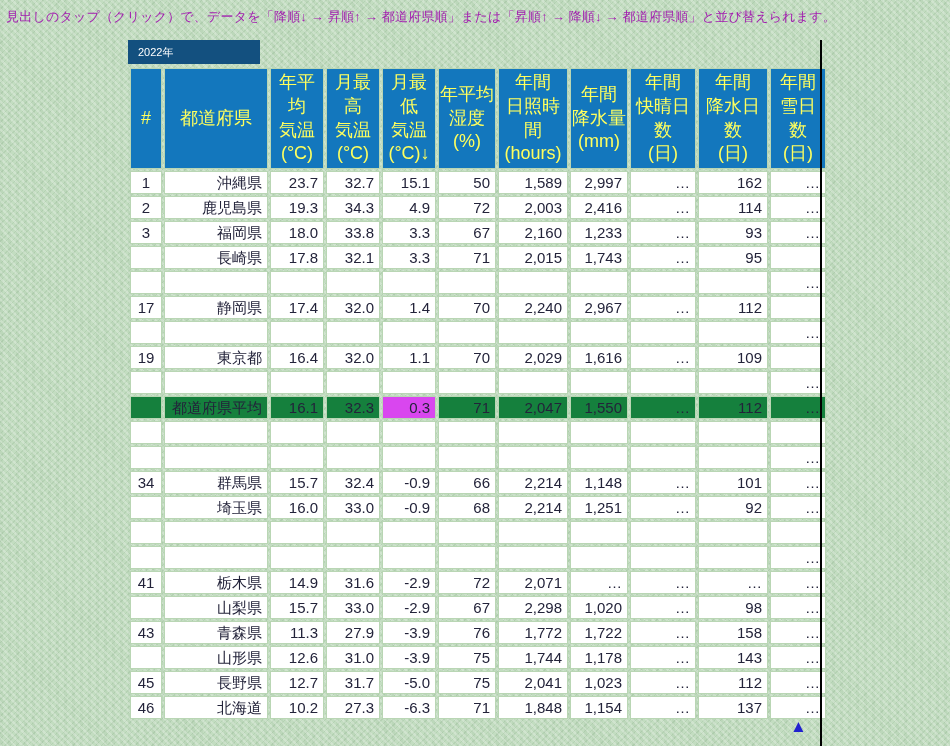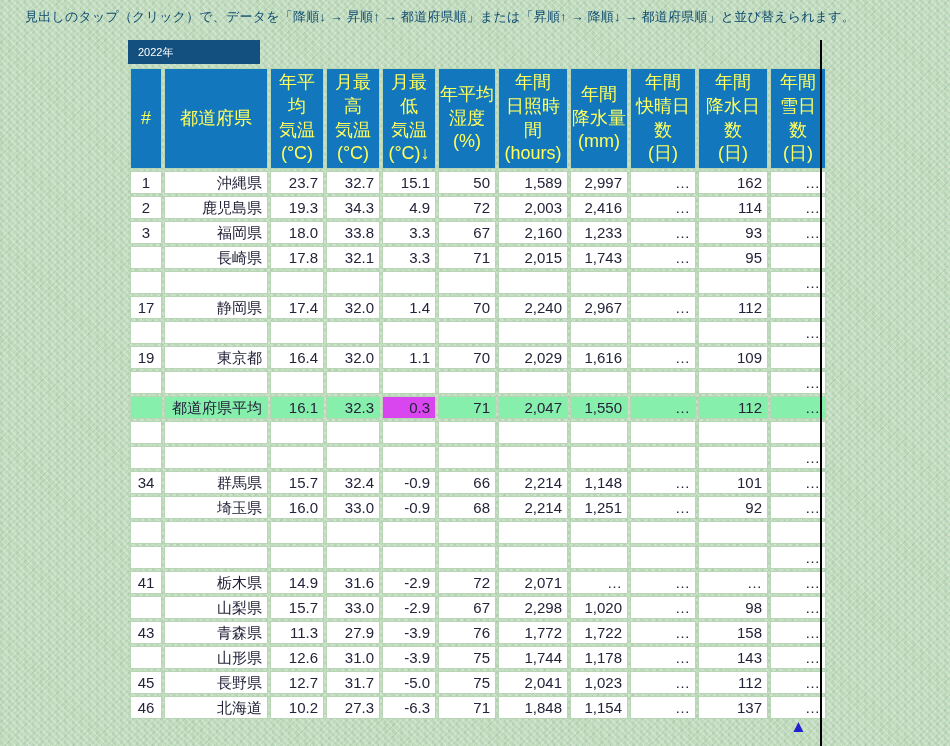--- a/index.html
+++ b/index.html
@@ -10,22 +10,22 @@
   }
   body {
     position: relative;
     background-color: #c3ddc1;
     background-image:
       repeating-linear-gradient(45deg, rgba(255,255,255,0.22) 0 2px, rgba(255,255,255,0) 2px 5px),
       repeating-linear-gradient(-45deg, rgba(96,140,96,0.14) 0 1px, rgba(96,140,96,0) 1px 4px),
       repeating-linear-gradient(90deg, rgba(125,165,125,0.10) 0 3px, rgba(125,165,125,0) 3px 8px);
   }
   .instruction {
-    position: absolute; left: 25px; top: 8px;
-    font-size: 13px; color: #0c4a6e; letter-spacing: 0.2px;
+    position: absolute; left: 6px; top: 8px;
+    font-size: 13px; color: #a21caf; letter-spacing: 0.2px;
     white-space: nowrap;
   }
   .content { position: absolute; left: 128px; top: 40px; }
   .year-tab {
     width: 122px; height: 24px; line-height: 24px;
     background: #13507f; color: #ffffff;
     font-size: 11px; padding-left: 10px;
     margin-bottom: 2px;
   }
   table.climate {
@@ -70,21 +70,21 @@
   .climate th:nth-child(6),  .climate td:nth-child(6)  { width: 46px; }
   .climate th:nth-child(7),  .climate td:nth-child(7)  { width: 58px; }
   .climate th:nth-child(8),  .climate td:nth-child(8)  { width: 46px; }
   .climate th:nth-child(9),  .climate td:nth-child(9)  { width: 54px; }
   .climate th:nth-child(10), .climate td:nth-child(10) { width: 58px; }
   .climate th:nth-child(11), .climate td:nth-child(11) { width: 44px; }
   .col-left   { text-align: right;   }
   .col-right  { text-align: right;  }
   .col-center { text-align: center; }
   td.hl  { background: #fae9bd; }
-  tr.avg td { background: #86efac; }
+  tr.avg td { background: #15803d; }
   tr.avg td.hl { background: #d946ef; }
   td.neg { color: #e23030; }
   .v-line {
     position: absolute; left: 820px; top: 40px;
     width: 2px; height: 706px; background: #000000;
   }
   .back-to-top {
     position: absolute; left: 790px; top: 718px;
     font-size: 17px; color: #2121cf;
     cursor: pointer; line-height: 1;

